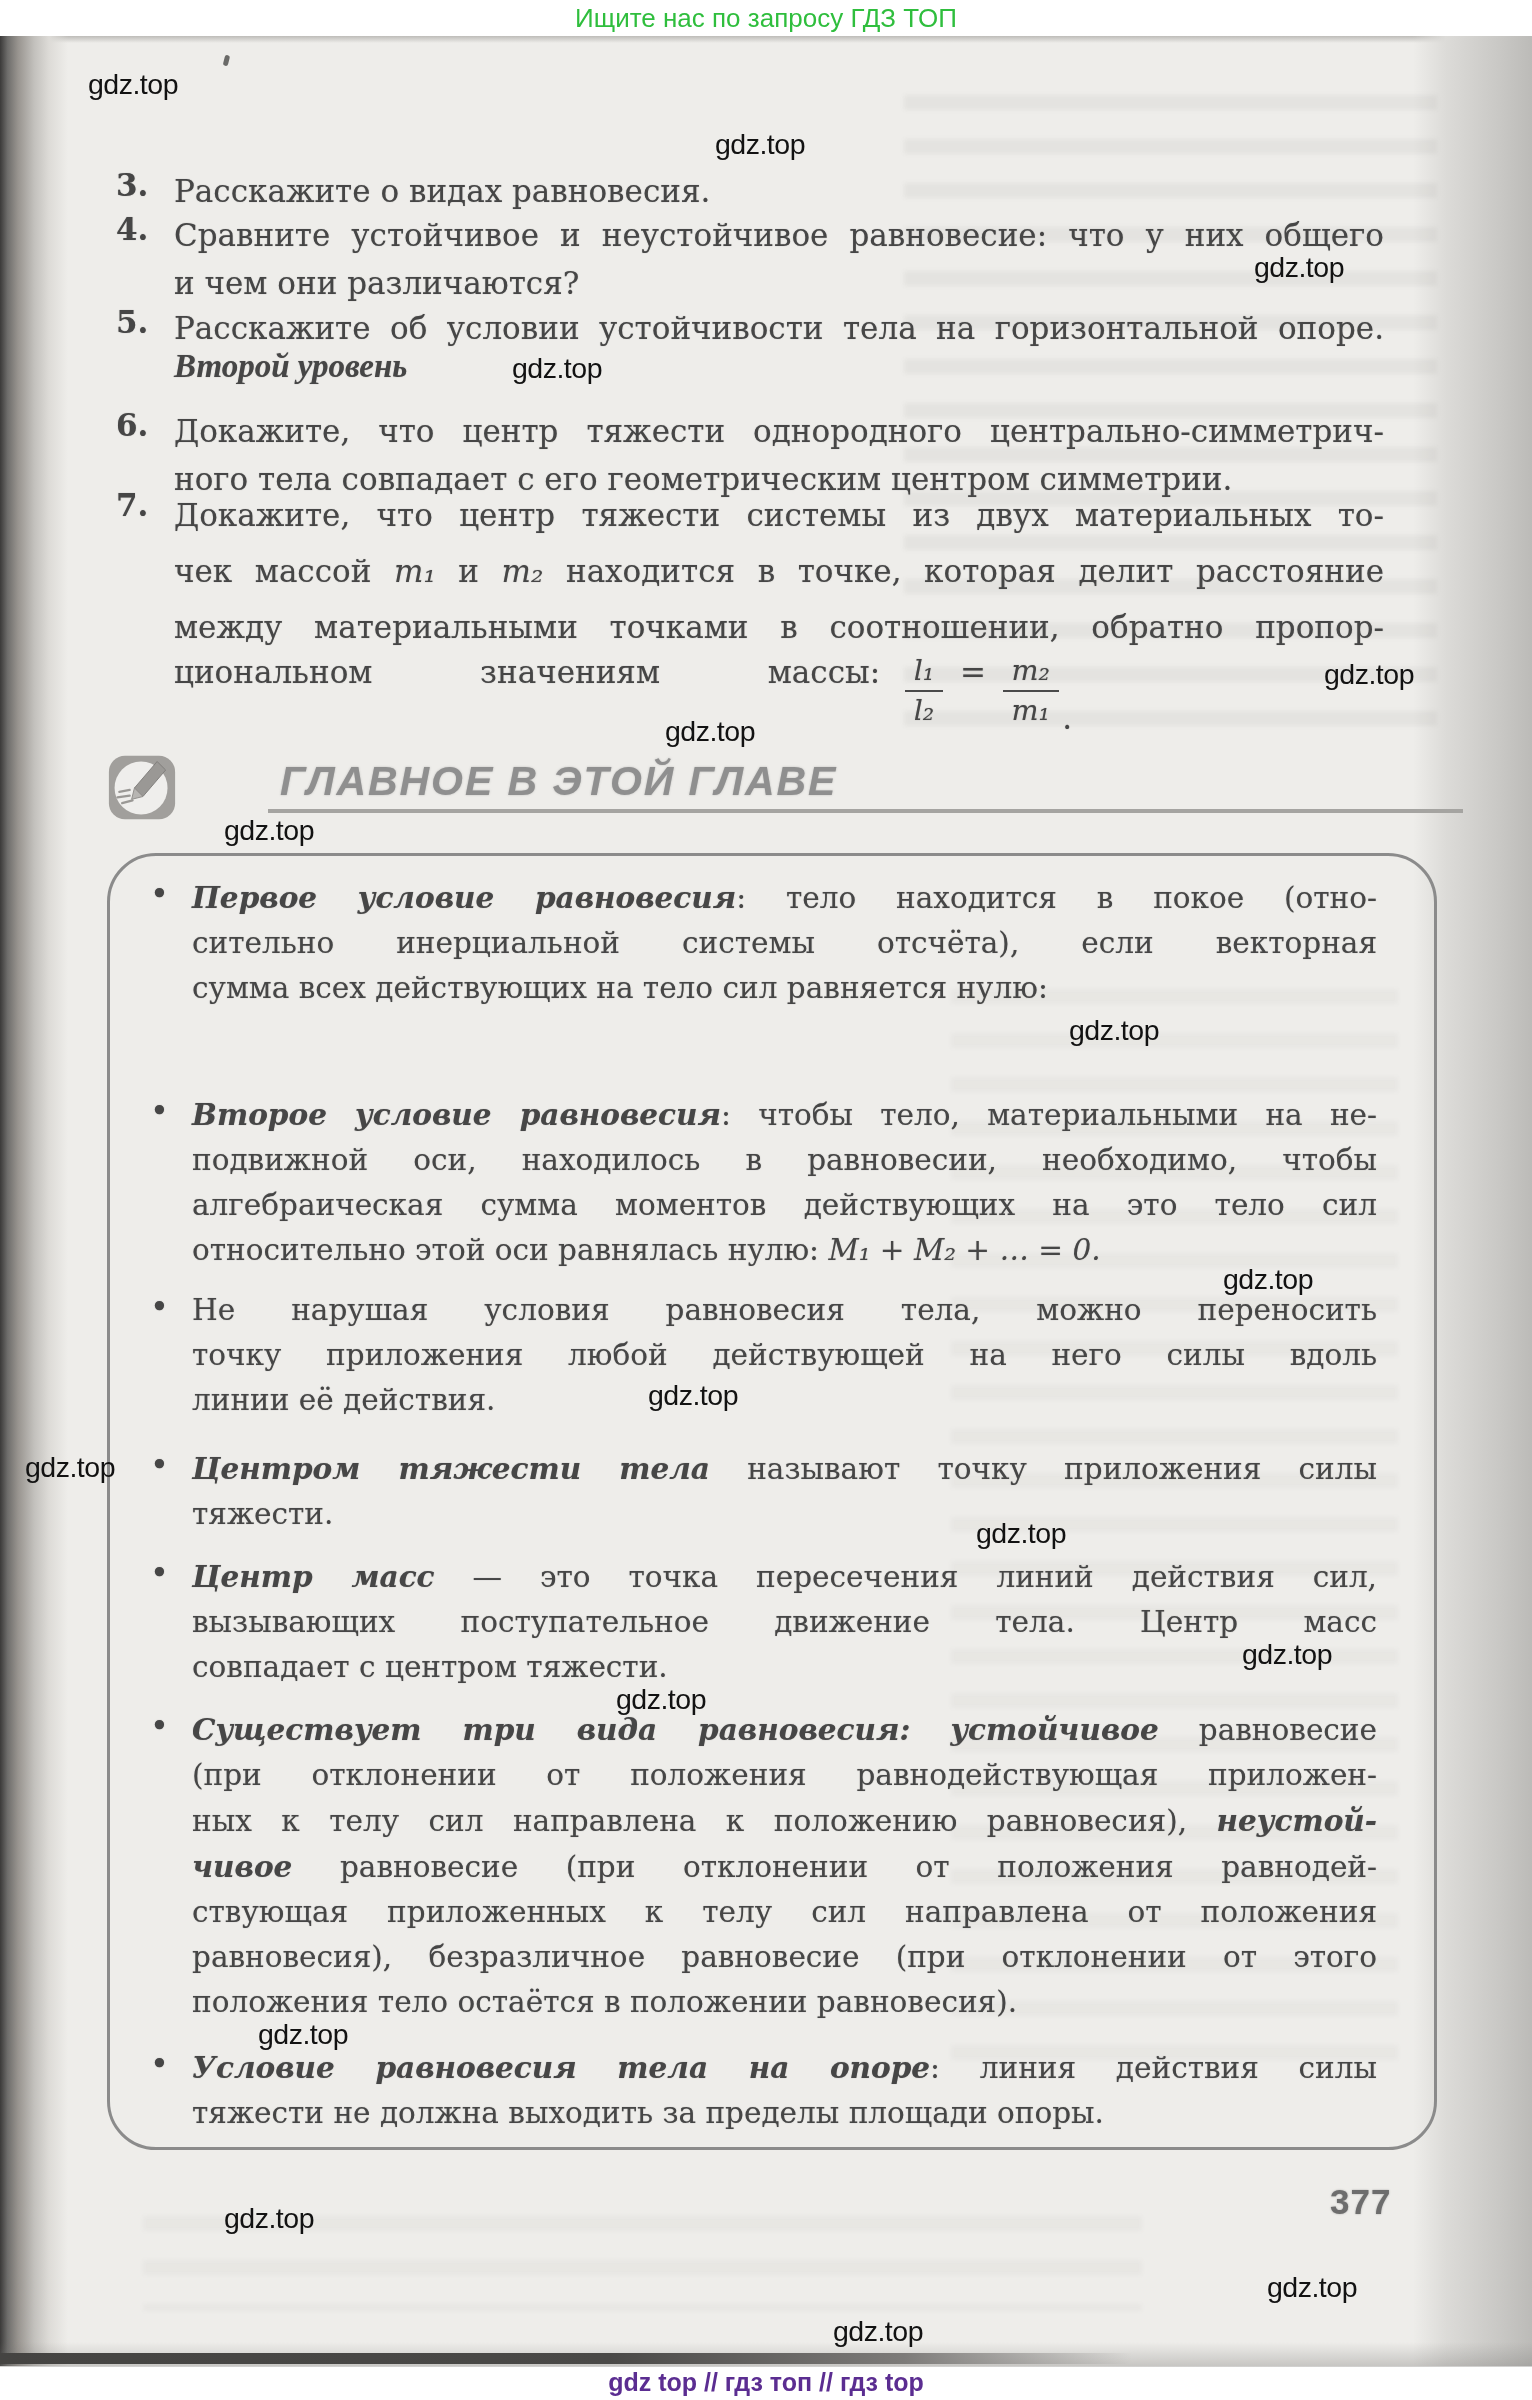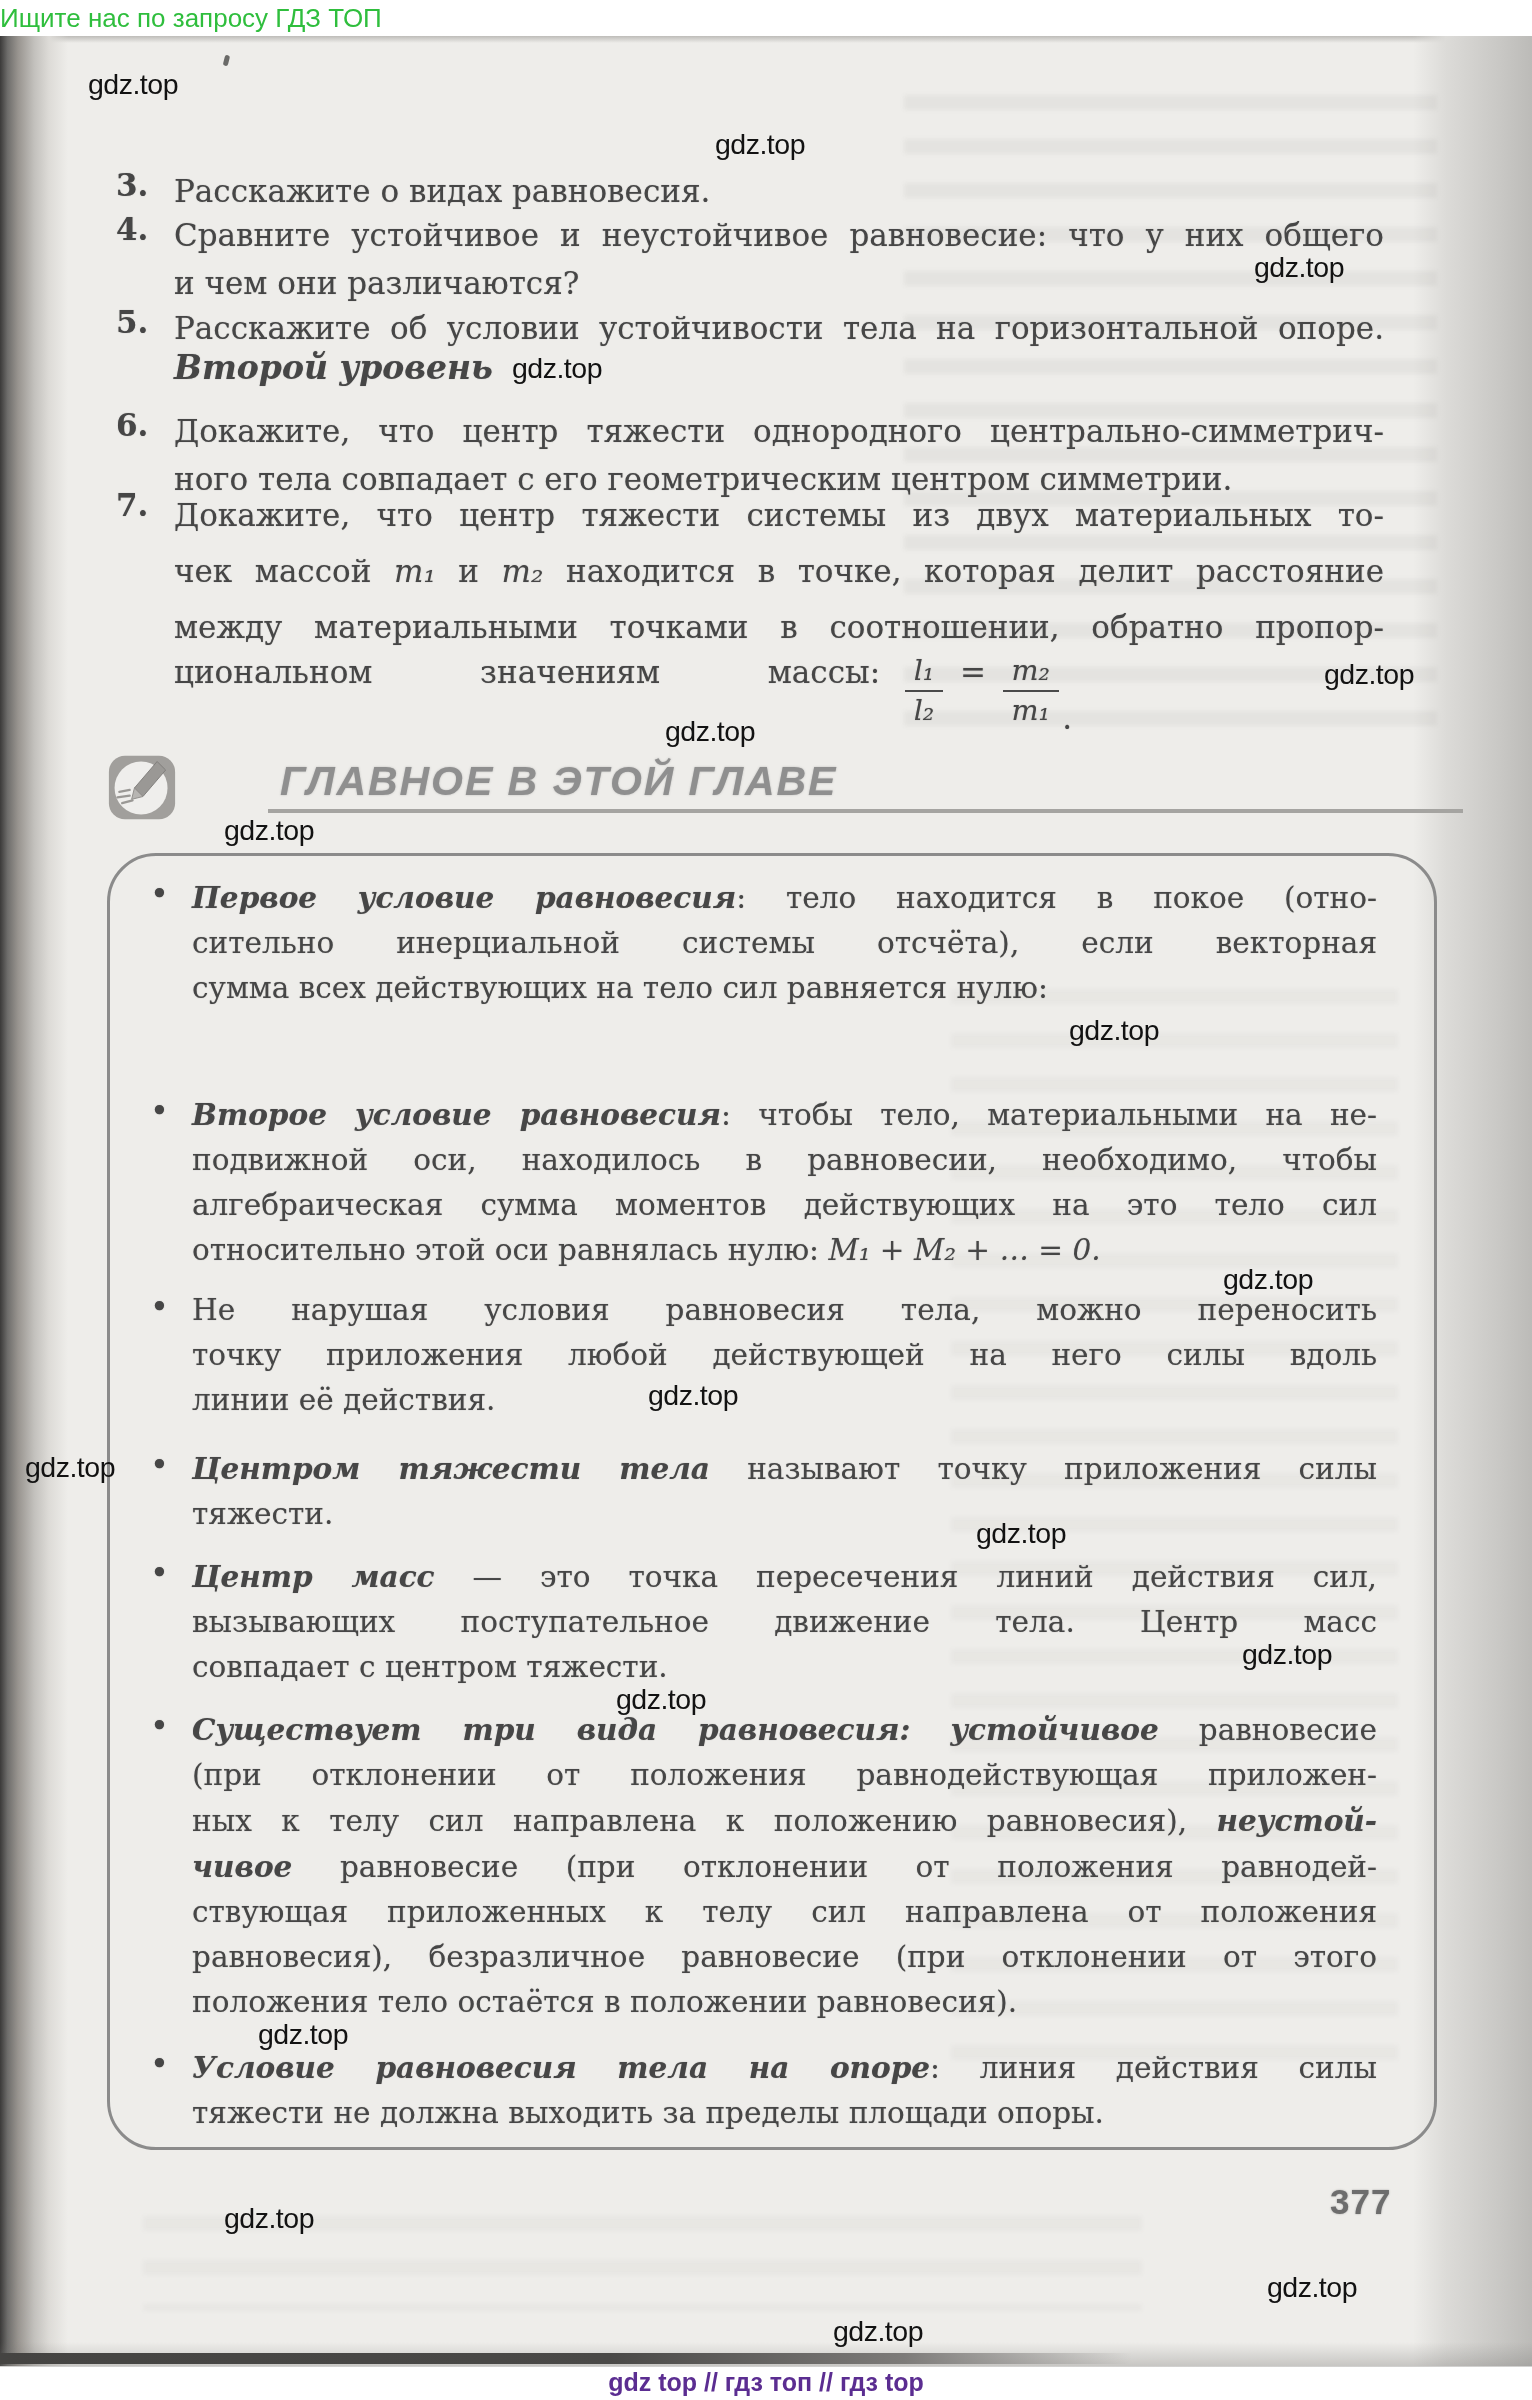--- a/index.html
+++ b/index.html
@@ -19,38 +19,38 @@
   .paper-bottom-edge{position:absolute;left:0;top:2353px;width:1132px;height:11.4px;border-radius:0 0 7.6px 0;
         background:linear-gradient(90deg,#454442 0px,#4a4947 609px,#7d7b79 904px,rgba(160,158,155,0) 1132px);}
   .speck{position:absolute;left:224px;top:55px;width:4.8px;height:10.5px;background:#6a6a68;border-radius:2.9px;transform:rotate(14deg);}
   .bleed{position:absolute;filter:blur(1.9px);
         background:repeating-linear-gradient(180deg,rgba(110,108,104,.14) 0 15px,rgba(110,108,104,0) 15px 44px);}
   .bleed.b1{left:904px;top:95px;width:533px;height:656px;opacity:.55;}
   .bleed.b2{left:951px;top:989px;width:447px;height:1094px;opacity:.35;}
   .bleed.b3{left:143px;top:2216px;width:999px;height:95px;opacity:.35;}
 
   
-  .promo-top{position:absolute;left:0;top:2.9px;width:1532px;text-align:left;
+  .promo-top{position:absolute;left:0;top:2.9px;width:1532px;text-align:center;
         font-family:"Liberation Sans",sans-serif;font-size:26px;font-weight:500;color:#2fbe3d;}
   .promo-bottom{position:absolute;left:0;top:2368px;width:1532px;text-align:center;
         font-family:"Liberation Sans",sans-serif;font-size:25px;font-weight:700;color:#5b2d91;}
 
   
   .scantext{text-shadow:0 0 1.1px rgba(70,70,70,.42);}
   .tline{line-height:48px;}
   .jl{text-align:justify;text-align-last:justify;}
   .seg-bi{font-weight:bold;font-style:italic;}
   .seg-i{font-style:italic;}
 
   .q{position:absolute;left:116px;width:1268px;display:flex;font-size:31px;}
   .qnum{flex:0 0 58px;font-weight:bold;}
   .qtext{flex:1;}
   .q7text .tline{line-height:56px;}
 
-  .level-heading{position:absolute;left:174px;top:348px;font-size:33px;font-weight:bold;font-style:italic;}
+  .level-heading{position:absolute;left:174px;top:348px;font-size:33px;font-weight:bold;font-style:italic;font-family:Liberation Serif, serif;}
 
   
   .q7-formula{position:absolute;left:174px;top:654px;height:91px;display:flex;font-size:31px;}
   .q7-prefix{white-space:pre;word-spacing:44px;margin-right:25px;}
   .frac{display:inline-flex;flex-direction:column;align-items:center;font-style:italic;font-size:28.5px;line-height:34px;}
   .frac .ftop{border-bottom:2.4px solid #4a4a4a;padding:0 8.6px 1.9px;}
   .frac .fbot{padding-top:1.9px;}
   .q7-eq{margin:0 17px;}
   .q7-period{align-self:flex-end;margin-left:3.8px;margin-bottom:9.5px;}
 

